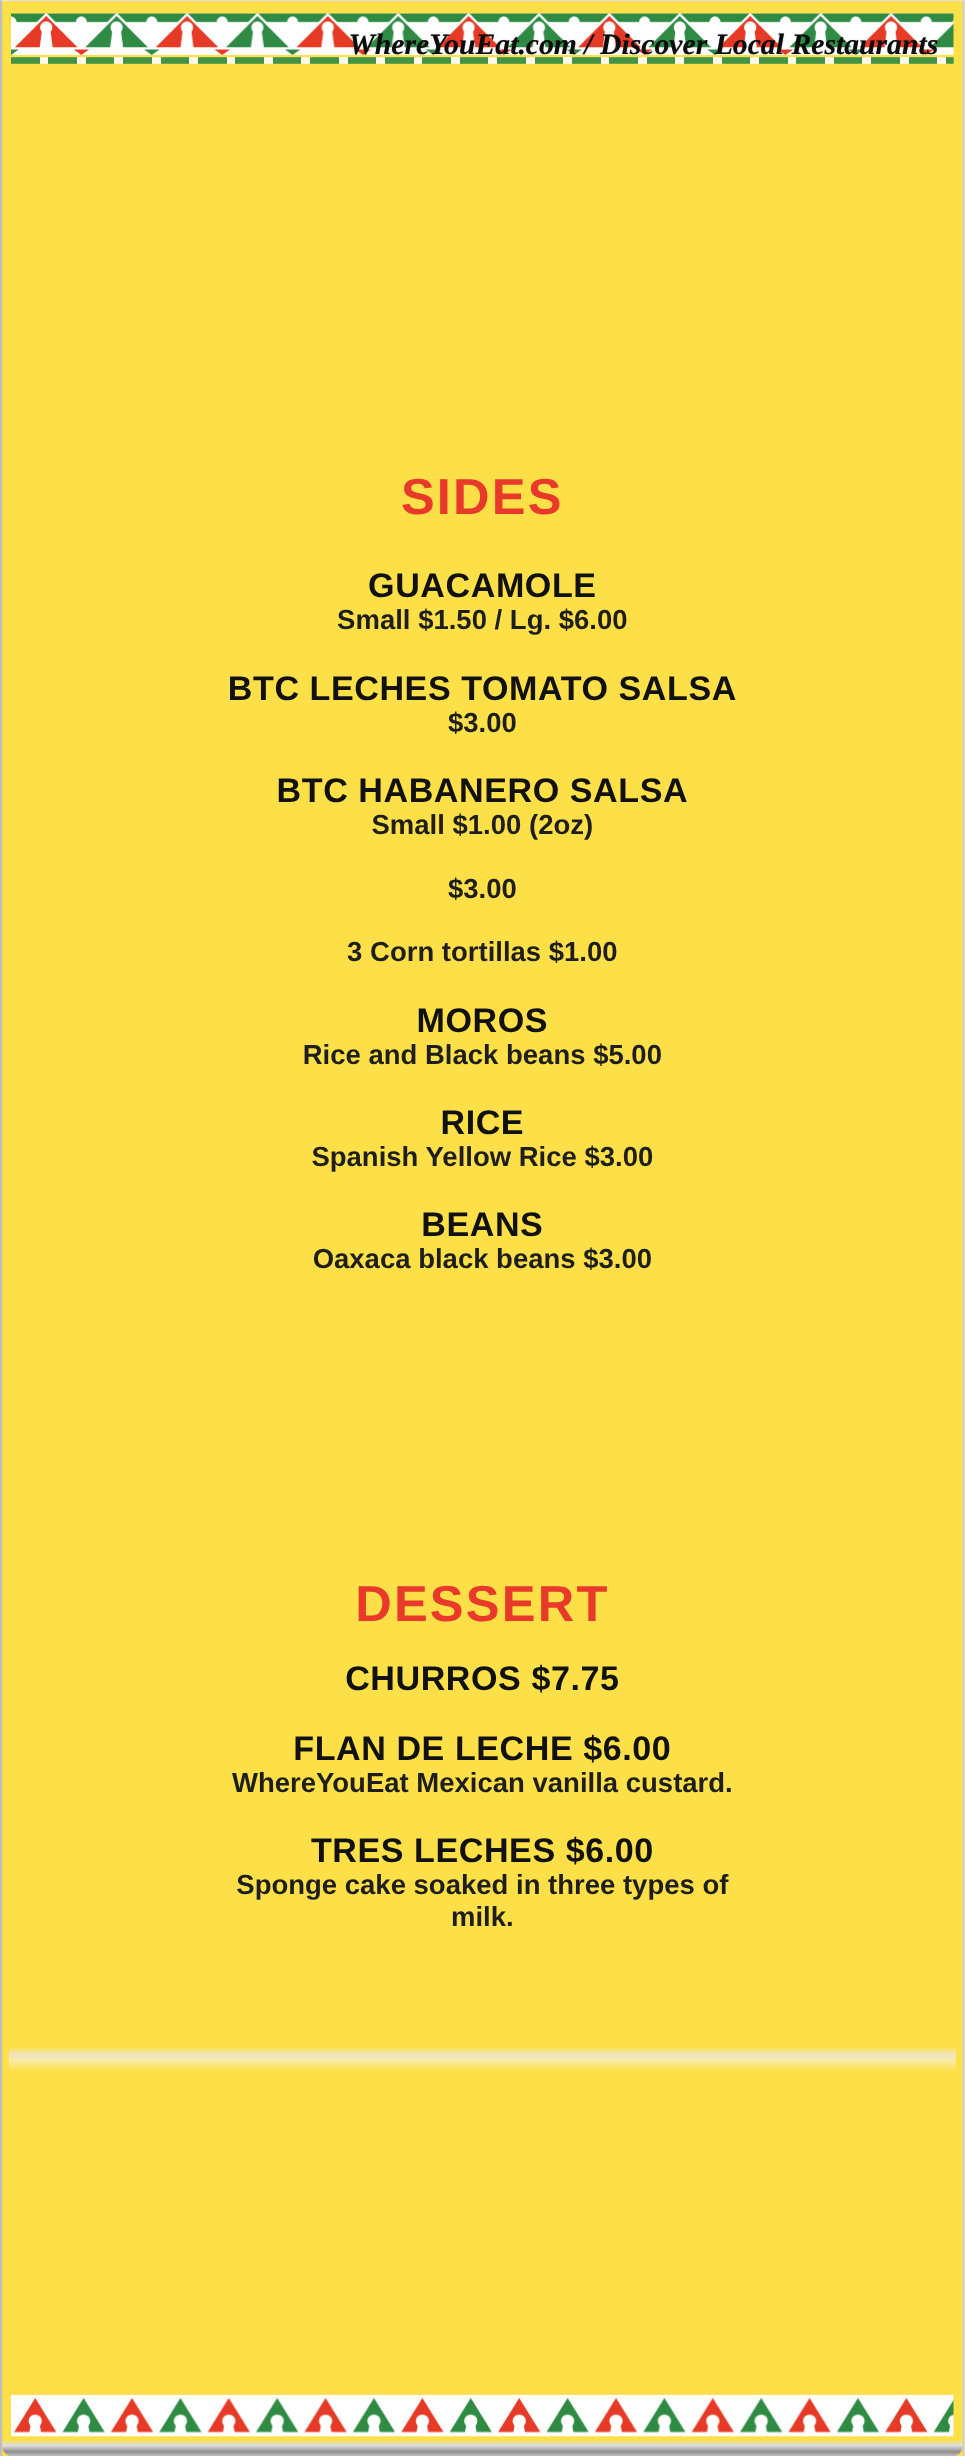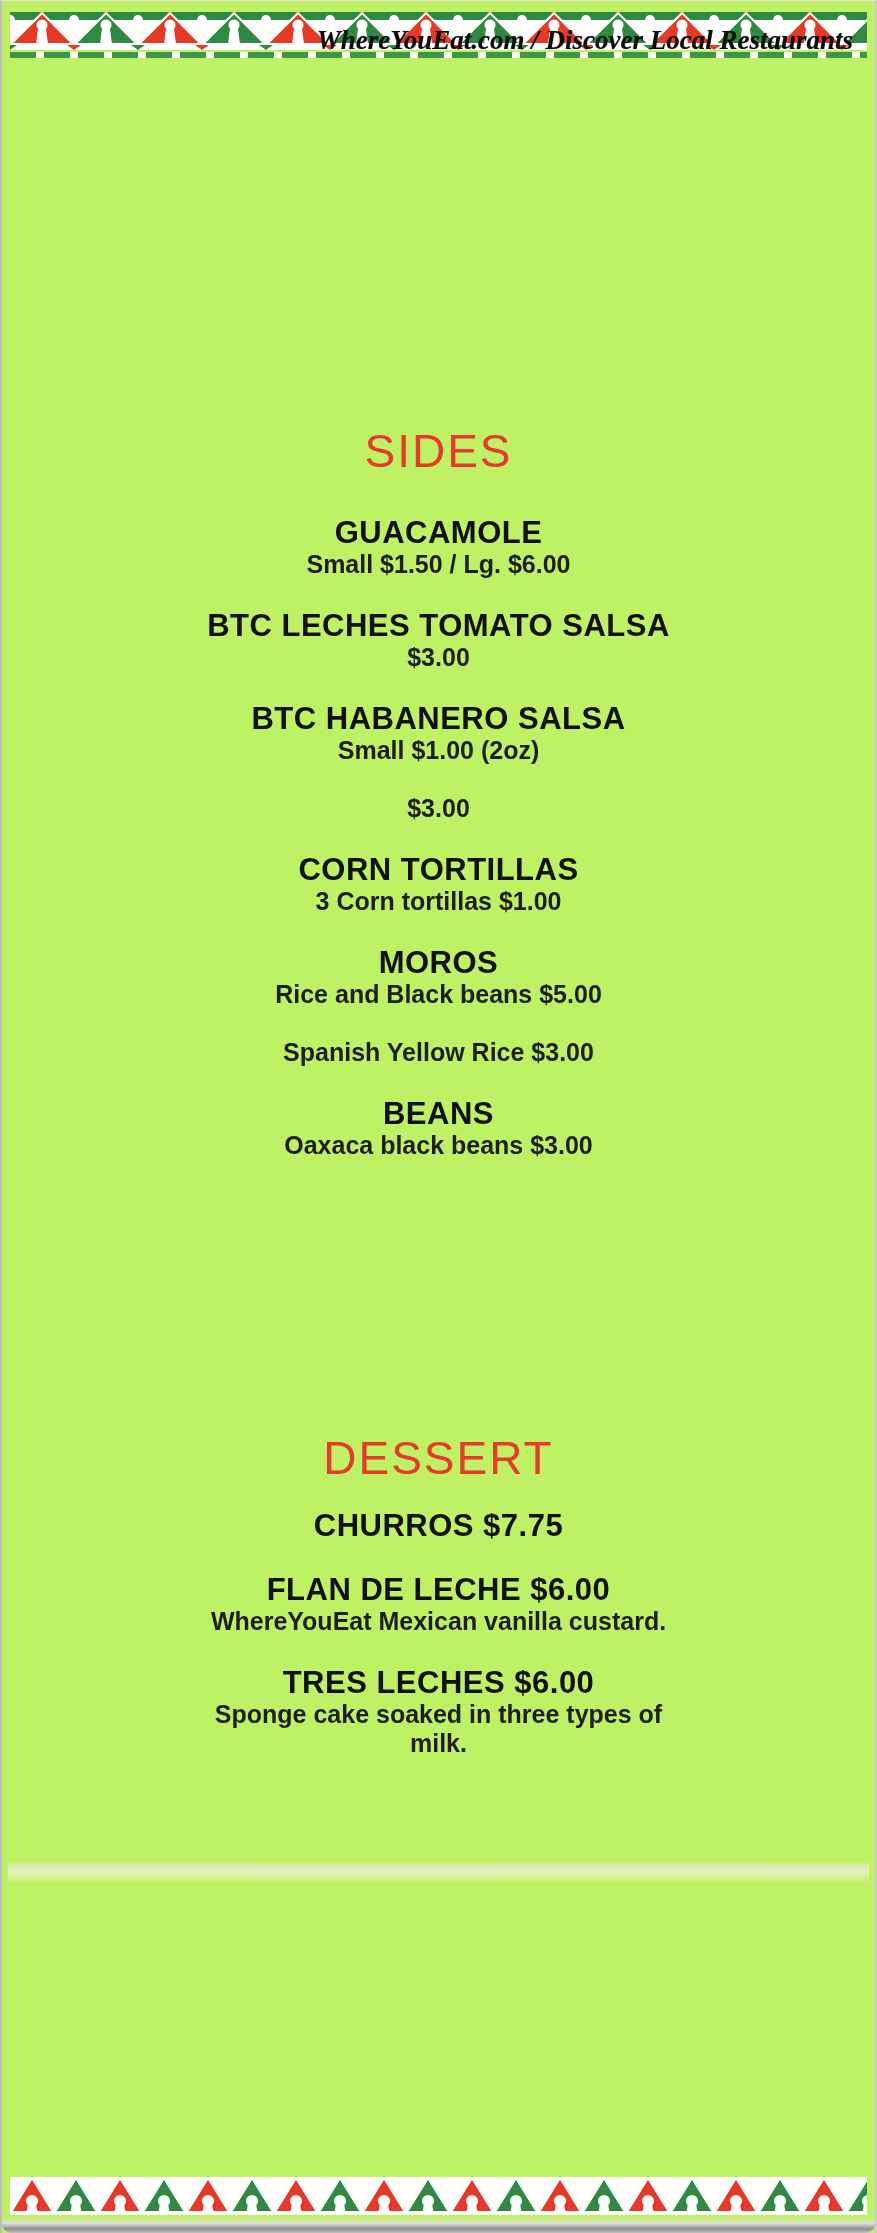--- a/index.html
+++ b/index.html
@@ -8,21 +8,21 @@
     --pattern-green:#2f8b44;
     --ink:#111111;
     --ink-soft:#1e1e1e;
   }
   *{margin:0;padding:0;box-sizing:border-box;}
   html,body{width:877px;height:2233px;background:#ffffff;}
   body{font-family:"Liberation Sans", sans-serif;position:relative;}
 
   .page{
     position:absolute;inset:0;
-    background:#bef264;
+    background:#fde047;
     border-left:2px solid #bdbdbd;
     border-right:2px solid #cccccc;
     border-top:1px solid #e3e3e3;
     overflow:hidden;
   }
 
   
   .border-strip{position:absolute;left:8px;right:8px;height:38px;}
   .border-strip svg{display:block;width:100%;height:100%;}
   .top-border{top:11px;}
@@ -46,21 +46,21 @@
     font-size:27px;color:#0c0c0c;
     text-shadow:0 0 1px rgba(0,0,0,.45);
     white-space:nowrap;z-index:5;
   }
 
   
   .section{position:absolute;left:0;width:100%;text-align:center;color:var(--ink);}
   .section-sides{top:424px;}
   .section-dessert{top:1431px;}
   .section-title{
-    font-size:46px;font-weight:400;letter-spacing:2px;
+    font-size:46px;font-weight:700;letter-spacing:2px;
     line-height:52px;color:var(--accent);
   }
   .section-sides .section-title{margin-bottom:38px;}
   .section-dessert .section-title{margin-bottom:6px;}
   .menu-item{margin-bottom:29px;}
   .item-name{
     font-size:31px;font-weight:700;line-height:35px;
     letter-spacing:.5px;color:var(--ink);margin-top:24px;
   }
   .item-detail{
@@ -129,28 +129,28 @@
       <div class="item-detail">$3.00</div>
     </div>
     <div class="menu-item">
       <div class="item-name">BTC HABANERO SALSA</div>
       <div class="item-detail">Small $1.00 (2oz)</div>
     </div>
     <div class="menu-item">
       <div class="item-detail">$3.00</div>
     </div>
     <div class="menu-item">
-      <div class="item-name">CORN TORTILLAS</div>
       <div class="item-detail">3 Corn tortillas $1.00</div>
     </div>
     <div class="menu-item">
       <div class="item-name">MOROS</div>
       <div class="item-detail">Rice and Black beans $5.00</div>
     </div>
     <div class="menu-item">
+      <div class="item-name">RICE</div>
       <div class="item-detail">Spanish Yellow Rice $3.00</div>
     </div>
     <div class="menu-item">
       <div class="item-name">BEANS</div>
       <div class="item-detail">Oaxaca black beans $3.00</div>
     </div>
   </div>
 
   <div class="section section-dessert">
     <div class="section-title">DESSERT</div>

